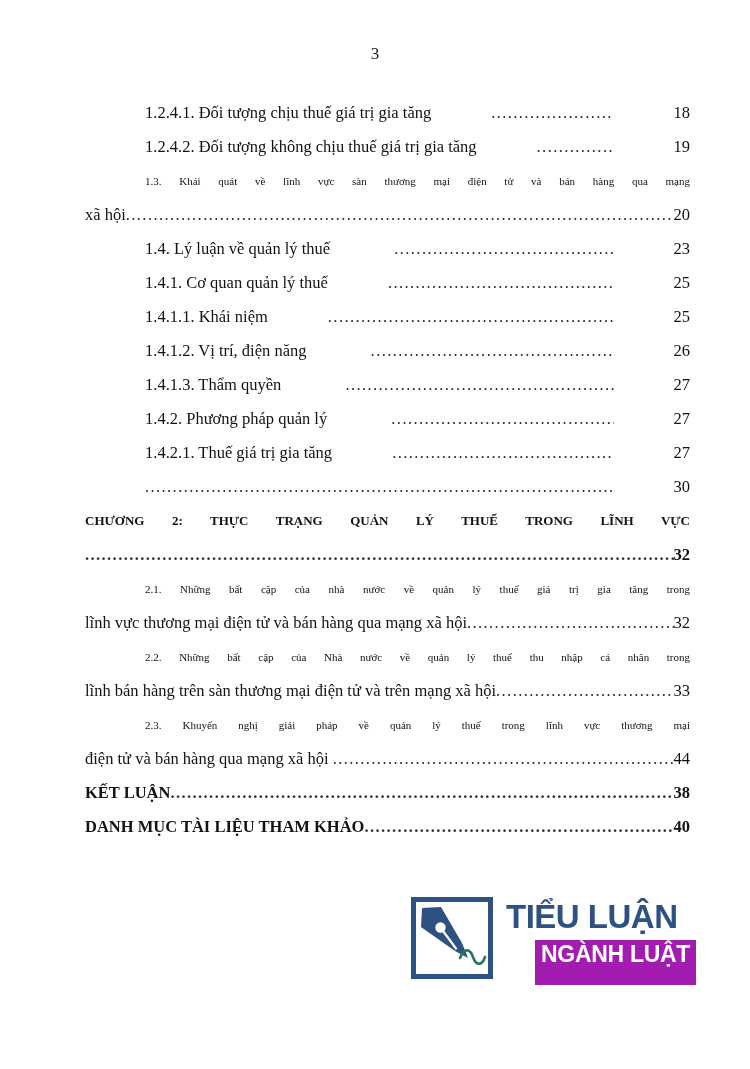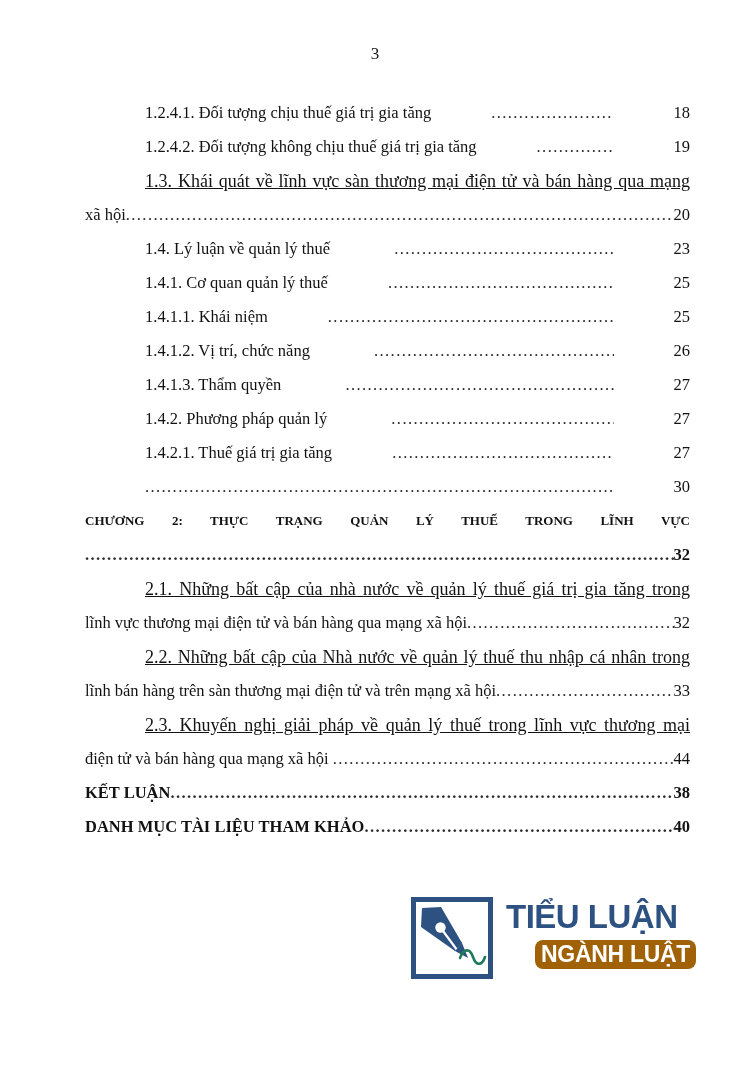--- a/index.html
+++ b/index.html
@@ -81,23 +81,22 @@
     flex: 0 0 auto;
     padding-left: 0px;
     white-space: pre;
   }
 
   
   .wrap-first {
     text-indent: 60px;
     text-align: justify;
     text-align-last: justify;
-    font-size: 18px;
+    font-size: 11px;
     line-height: 34px;
-    text-decoration: underline;
   }
 
   .bold {
     font-weight: bold;
   }
 
   .chapter-line {
     font-weight: bold;
     font-size: 13px;
     line-height: 34px;
@@ -132,24 +131,23 @@
     font-weight: bold;
     font-size: 33px;
     line-height: 38px;
     letter-spacing: -0.5px;
     color: #2d5282;
     white-space: nowrap;
   }
   .logo-sub-wrap {
     margin-top: 4px;
     margin-left: 29px;
-    background: #a16207;
+    background: #a21caf;
     display: inline-block;
-    padding: 2px 6px 2px 6px;
-    border-radius: 8px;
+    padding: 2px 6px 18px 6px;
   }
   .logo-sub {
     font-family: "Liberation Sans", "DejaVu Sans", sans-serif;
     font-weight: bold;
     font-size: 23px;
     line-height: 25px;
     letter-spacing: -0.3px;
     color: #ffffff;
     white-space: nowrap;
   }
@@ -207,21 +205,21 @@
     <div class="toc-entry indent">
       <div class="leader-line">
         <span class="lbl">1.4.1.1. Khái niệm</span>
         <span class="dots">.................................................................................................................</span>
         <span class="pg">25</span>
       </div>
     </div>
 
     <div class="toc-entry indent">
       <div class="leader-line">
-        <span class="lbl">1.4.1.2. Vị trí, chức năng </span>
+        <span class="lbl">1.4.1.2. Vị trí, điện năng </span>
         <span class="dots">.................................................................................................................</span>
         <span class="pg">26</span>
       </div>
     </div>
 
     <div class="toc-entry indent">
       <div class="leader-line">
         <span class="lbl">1.4.1.3. Thẩm quyền </span>
         <span class="dots">.................................................................................................................</span>
         <span class="pg">27</span>

